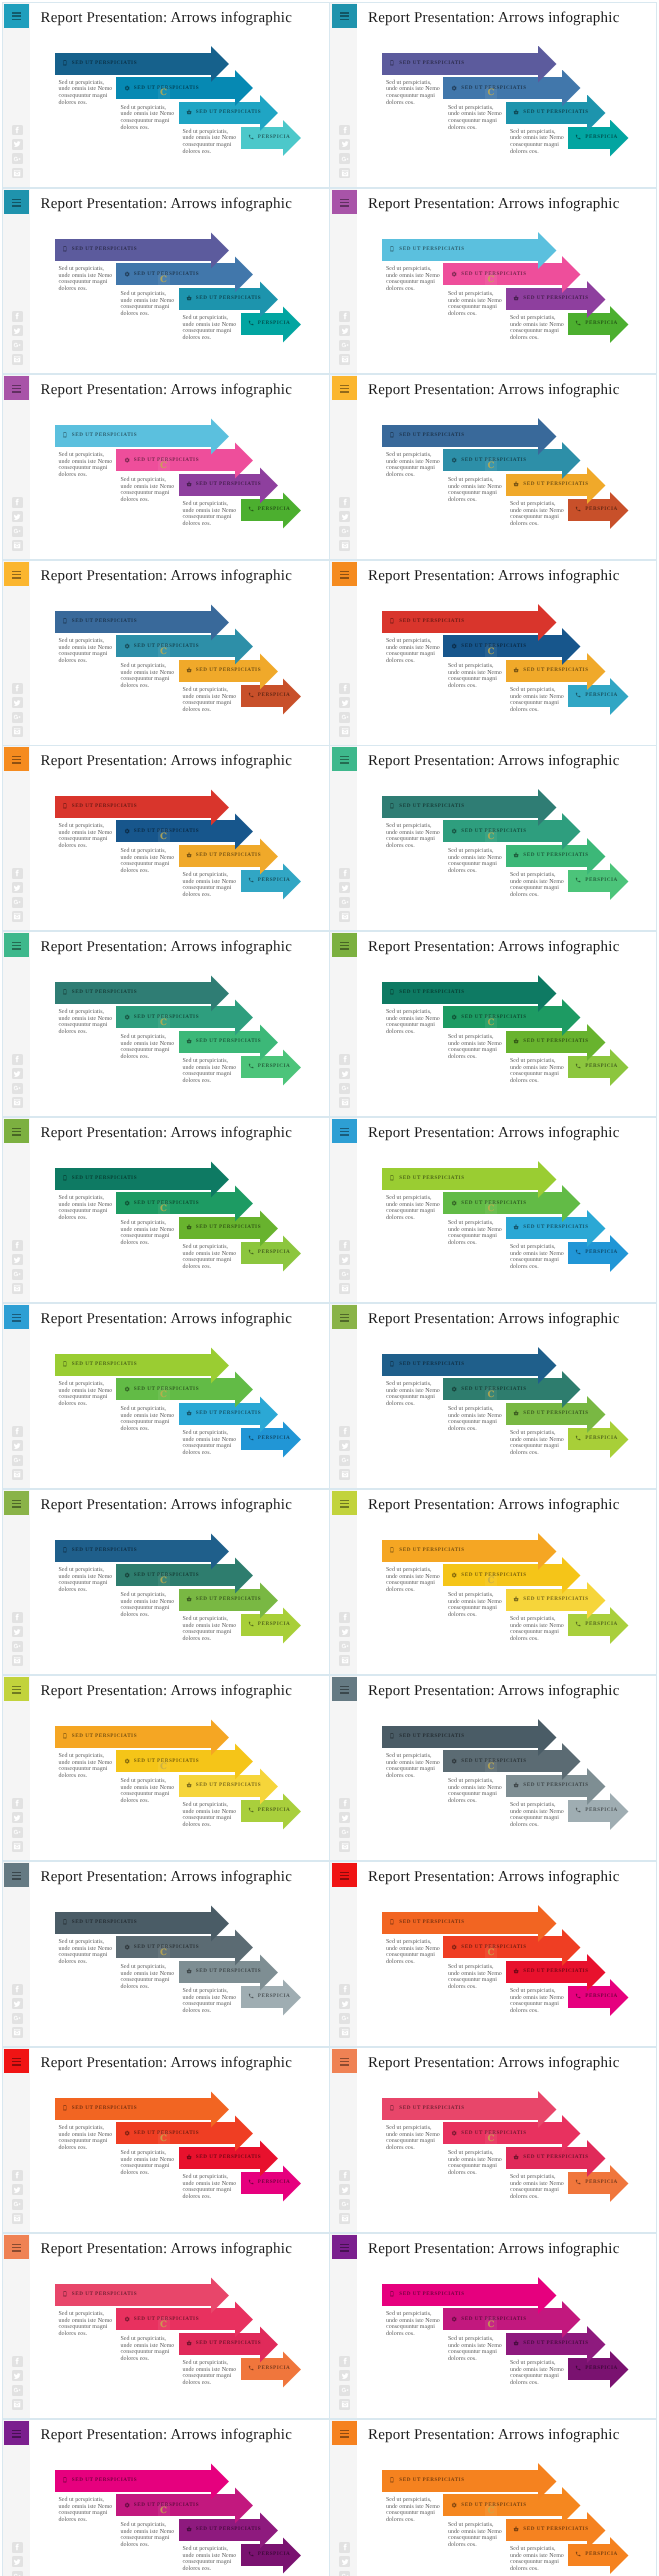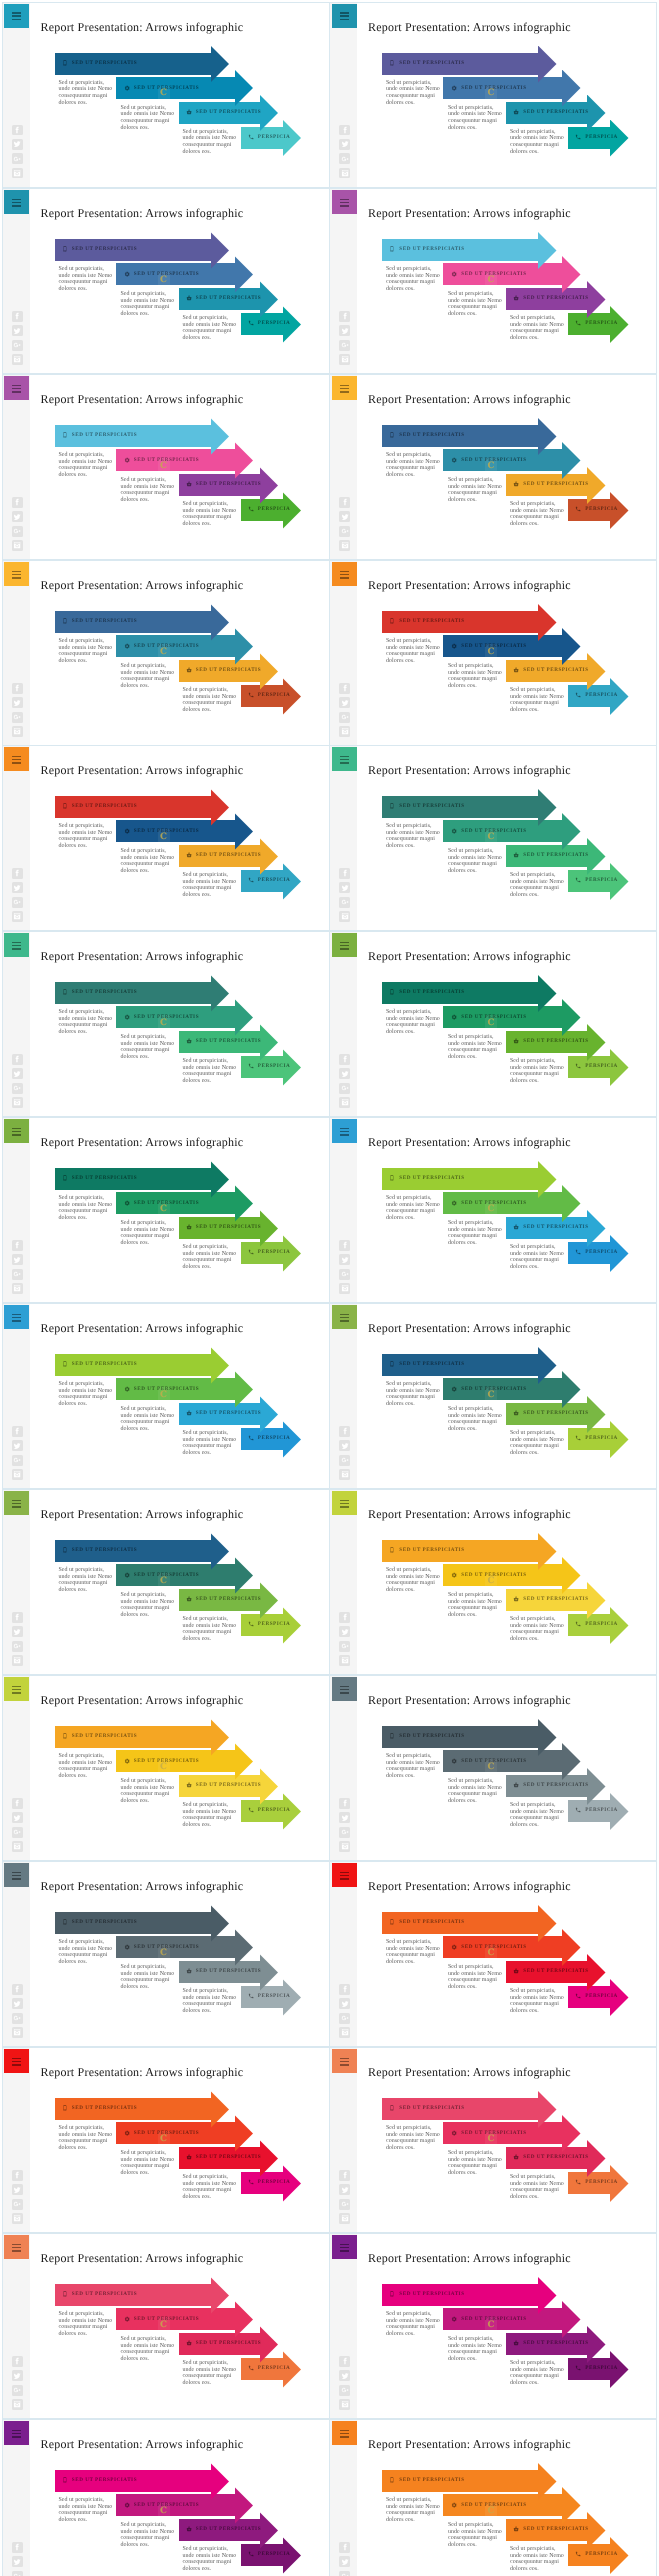--- a/index.html
+++ b/index.html
@@ -10,21 +10,21 @@
   .cell{position:absolute;width:328px;height:186px;background:#fff;
         border:0.5px solid #d9e8f0;box-sizing:border-box;overflow:hidden;}
   .side{position:absolute;left:0;top:0;width:27px;height:100%;background:#f5f5f5;}
   .ham{position:absolute;left:1.5px;top:1px;width:25px;height:24px;z-index:4;}
   .ham i{position:absolute;left:8.2px;width:9.3px;height:1.8px;background:rgba(0,0,0,.42);}
   .ham i:nth-child(1){top:8.5px}.ham i:nth-child(2){top:11.6px}.ham i:nth-child(3){top:15px}
   .social{position:absolute;left:9.3px;top:122px;z-index:3;}
   .social span{display:block;width:10.8px;height:10.8px;margin-bottom:3.6px;border-radius:1.5px;
                background:#e2e2e2;position:relative;}
   .social svg{position:absolute;left:1.3px;top:1.3px;}
-  .title{position:absolute;left:38px;top:17px;font-size:12px;letter-spacing:0.2px;color:#1a1a1a;white-space:nowrap;}
+  .title{position:absolute;left:38px;top:7px;font-size:15px;letter-spacing:0.2px;color:#1a1a1a;white-space:nowrap;}
   .arrow{position:absolute;}
   .arrow .bar{position:absolute;left:0;top:7px;height:22px;}
   .arrow .head{position:absolute;top:0;width:18.5px;height:37px;}
   .lbl{position:absolute;height:20.6px;display:flex;align-items:center;z-index:5;
        font-size:5.2px;letter-spacing:0.5px;font-weight:bold;white-space:nowrap;}
   .lbl .ic{display:inline-flex;align-items:center;width:6.7px;height:6.7px;margin-right:3.6px;}
   .txt{position:absolute;font-size:6px;line-height:6.7px;white-space:nowrap;color:#5b5b5b;width:54px;z-index:6;}
   .wm{position:absolute;left:155px;top:83px;width:12px;height:15.5px;z-index:9;
       background:rgba(255,255,245,.08);display:flex;align-items:center;justify-content:center;opacity:.85;}
   .wm span{font-family:"DejaVu Serif",serif;font-weight:bold;font-size:8.8px;color:#c4ad4e;line-height:1;

